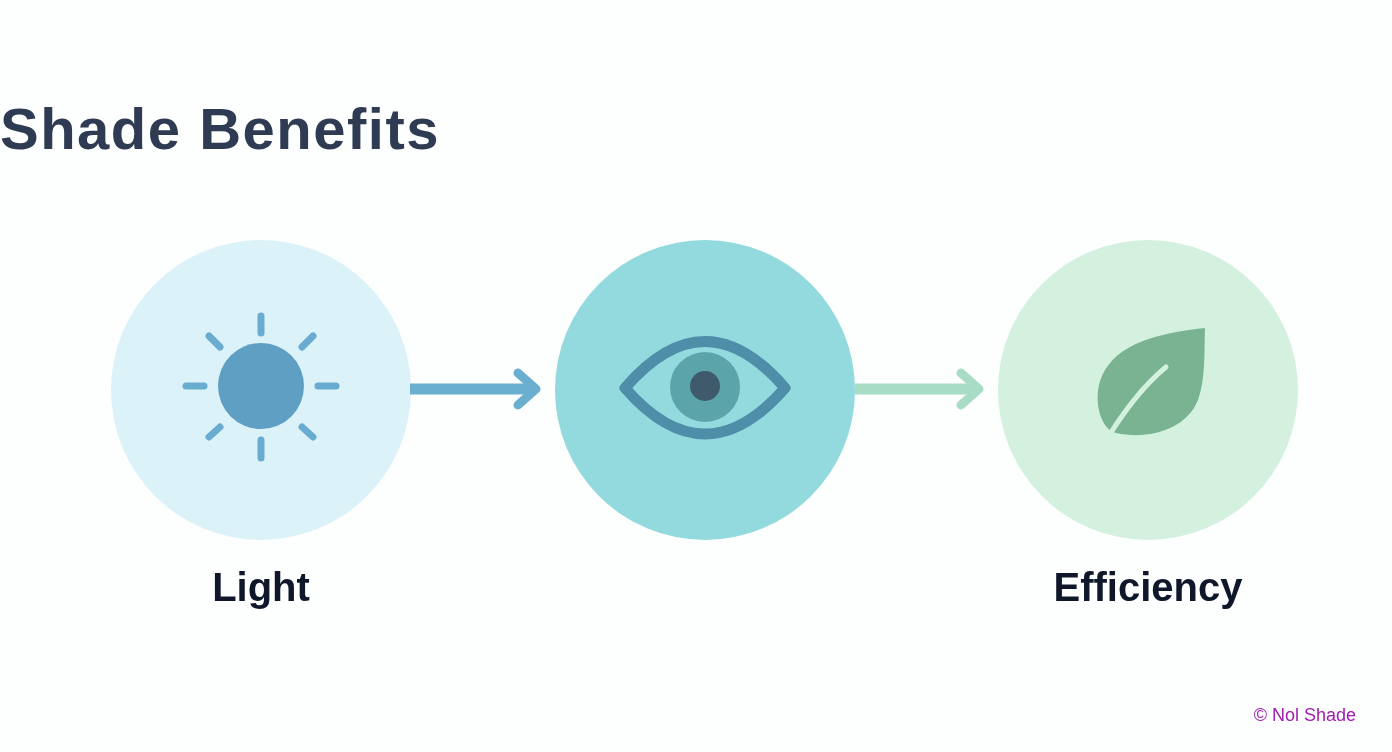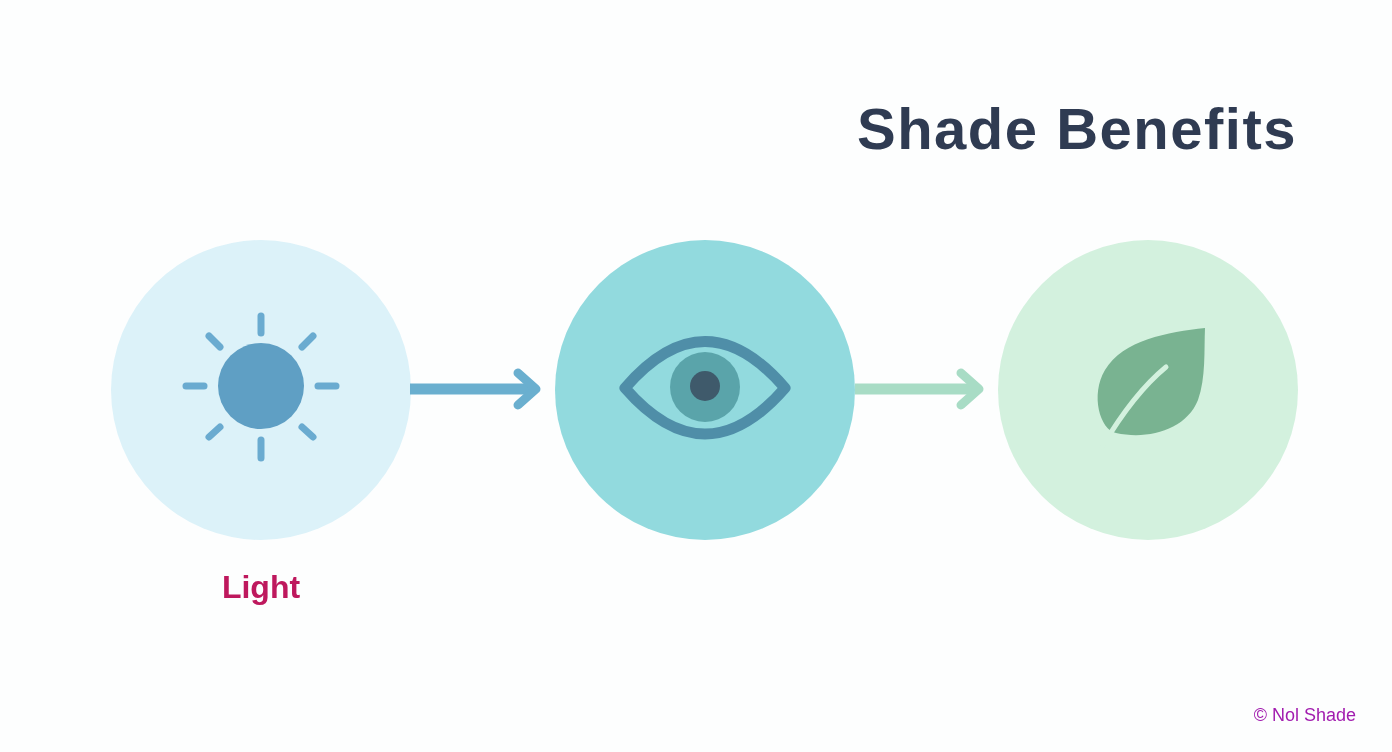--- a/index.html
+++ b/index.html
@@ -14,46 +14,45 @@
     .canvas {
       position: relative;
       width: 1392px;
       height: 752px;
     }
     .title {
       position: absolute;
       left: 0;
       top: 92px;
       width: 1251px;
-      text-align: right;
+      text-align: left;
       font-size: 58px;
       font-weight: 700;
       color: #2f3b52;
       letter-spacing: 1.5px;
       line-height: 74px;
-      padding-left: 46px;
     }
     .node {
       position: absolute;
       width: 300px;
       height: 300px;
       border-radius: 50%;
     }
     .node svg { position: absolute; left: 0; top: 0; }
     .node-light { left: 111px; top: 240px; background: #dcf2f9; }
     .node-privacy { left: 555px; top: 240px; background: #92dade; }
     .node-efficiency { left: 998px; top: 240px; background: #d3f1de; }
     .label {
       position: absolute;
       top: 560px;
       width: 300px;
       text-align: center;
-      font-size: 32px;
+      font-size: 40px;
       font-weight: 700;
-      color: #be185d;
+      color: #0f172a;
       line-height: 54px;
     }
     .label-light { left: 111px; }
     .label-privacy { left: 555px; }
     .label-efficiency { left: 998px; }
     .arrow { position: absolute; }
     .arrow-1 { left: 410px; top: 366px; }
     .arrow-2 { left: 855px; top: 366px; }
     .copyright {
       position: absolute;
@@ -105,15 +104,16 @@
   </svg>
 
   <div class="node node-efficiency">
     <svg width="300" height="300" viewBox="0 0 300 300">
       <path d="M207 88 C170 92 125 100 107 130 C92 155 102 190 118 193 C150 200 188 190 200 160 C208 138 206 110 207 88 Z" fill="#79b391"></path>
       <path d="M104 207 C120 180 140 150 168 127" fill="none" stroke="#d3f1de" stroke-width="5" stroke-linecap="round"></path>
     </svg>
   </div>
 
   <div class="label label-light">Light</div>
+  <div class="label label-efficiency">Efficiency</div>
 
   <div class="copyright">© Nol Shade</div>
 </div>
 
 </body></html>

